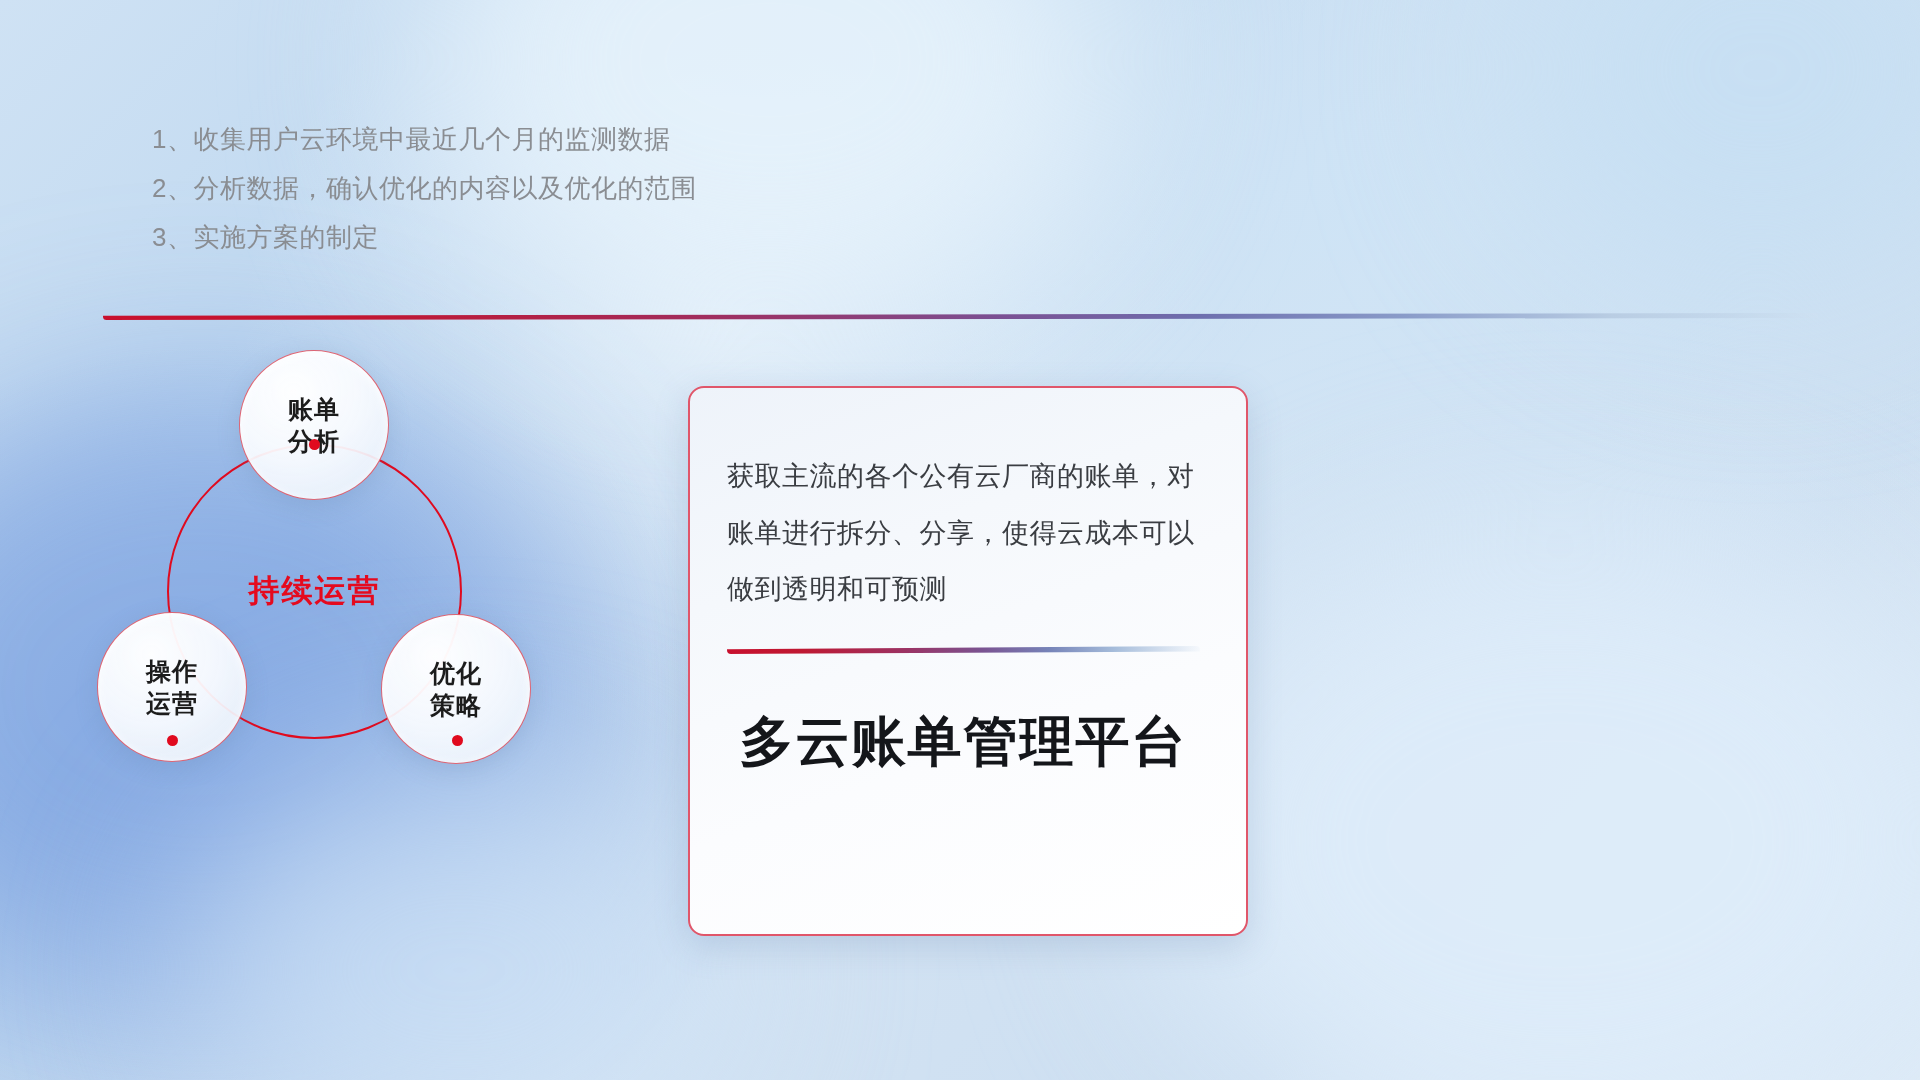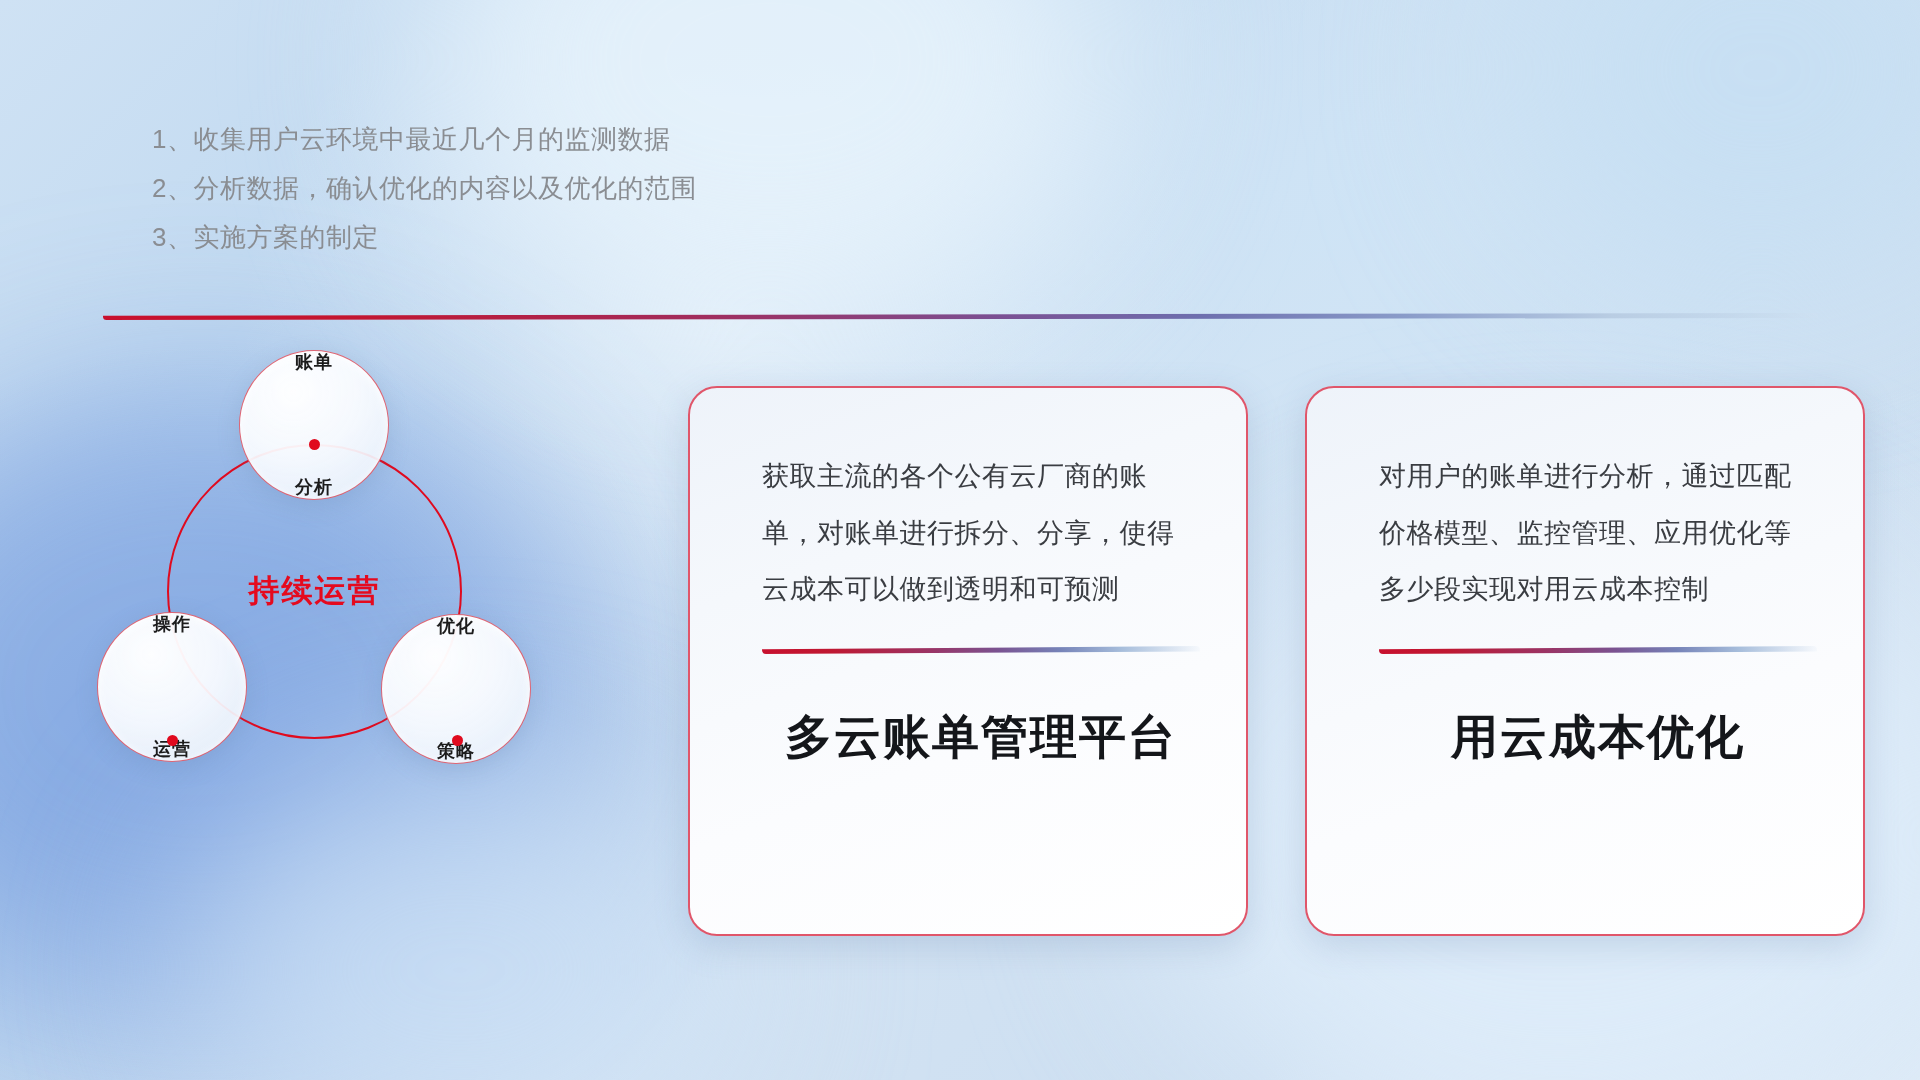--- a/index.html
+++ b/index.html
@@ -92,22 +92,22 @@
   .c-br   { left: 286px; top: 264px; width: 150px; height: 150px; }
   
   .c-ring { left: 72px;  top: 94px;  width: 295px; height: 295px; }
 
   .vlabel {
     position: absolute;
     inset: 0;
     display: flex;
     flex-direction: column;
     align-items: center;
-    justify-content: space-between;
-    font-size: 18px;
+    justify-content: center;
+    font-size: 25px;
     font-weight: bold;
     color: #1c1c1c;
     line-height: 1.28;
     letter-spacing: 1px;
   }
   .vlabel span { display: block; }
 
   .center-label {
     position: absolute;
     left: 72px;
@@ -137,24 +137,24 @@
   .vdot.d-br  { left: 357px; top: 385px; }
 
   
   .card {
     position: absolute;
     top: 386px;
     width: 560px;
     height: 550px;
     box-sizing: border-box;
     border: 2px solid #e0566a;
-    border-radius: 29px;
+    border-radius: 16px;
     background: linear-gradient(160deg, #eef3fa 0%, #f5f8fc 30%, #fbfcfe 62%, #ffffff 100%);
     box-shadow: 0 10px 34px rgba(92,124,170,0.22);
-    padding: 60px 46px 38px 72px;
+    padding: 60px 46px 38px 37px;
     display: flex;
     flex-direction: column;
   }
   .card-1 { left: 688px; }
   .card-2 { left: 1305px; }
 
   .card-body {
     color: #3a3d42;
     font-size: 27px;
     line-height: 2.1;
@@ -173,21 +173,21 @@
         #7a5391 54%,
         #7683b8 68%,
         #a6bddb 82%,
         rgba(228,238,248,0.2) 100%);
     clip-path: polygon(0 40%, 100% 0, 100% 68%, 0 100%);
     border-radius: 4px;
   }
 
   .card-title {
     margin-top: 52px;
-    font-size: 47px;
+    font-size: 54px;
     font-weight: bold;
     color: #14161a;
     letter-spacing: 2px;
     text-align: center;
   }
 </style>
 </head>
 <body>
 
 <div id="stage">
@@ -241,19 +241,14 @@
     <div class="vdot d-bl"></div>
     <div class="vdot d-br"></div>
   </div>
 
   <div class="card card-1">
     <div class="card-body">获取主流的各个公有云厂商的账单，对账单进行拆分、分享，使得云成本可以做到透明和可预测</div>
     <div class="card-divider"></div>
     <div class="card-title">多云账单管理平台</div>
   </div>
 
-  <div class="card card-2">
-    <div class="card-body">对用户的账单进行分析，通过匹配价格模型、监控管理、应用优化等多少段实现对用云成本控制</div>
-    <div class="card-divider"></div>
-    <div class="card-title">用云成本优化</div>
-  </div>
 
 </div>
 
 </body></html>

